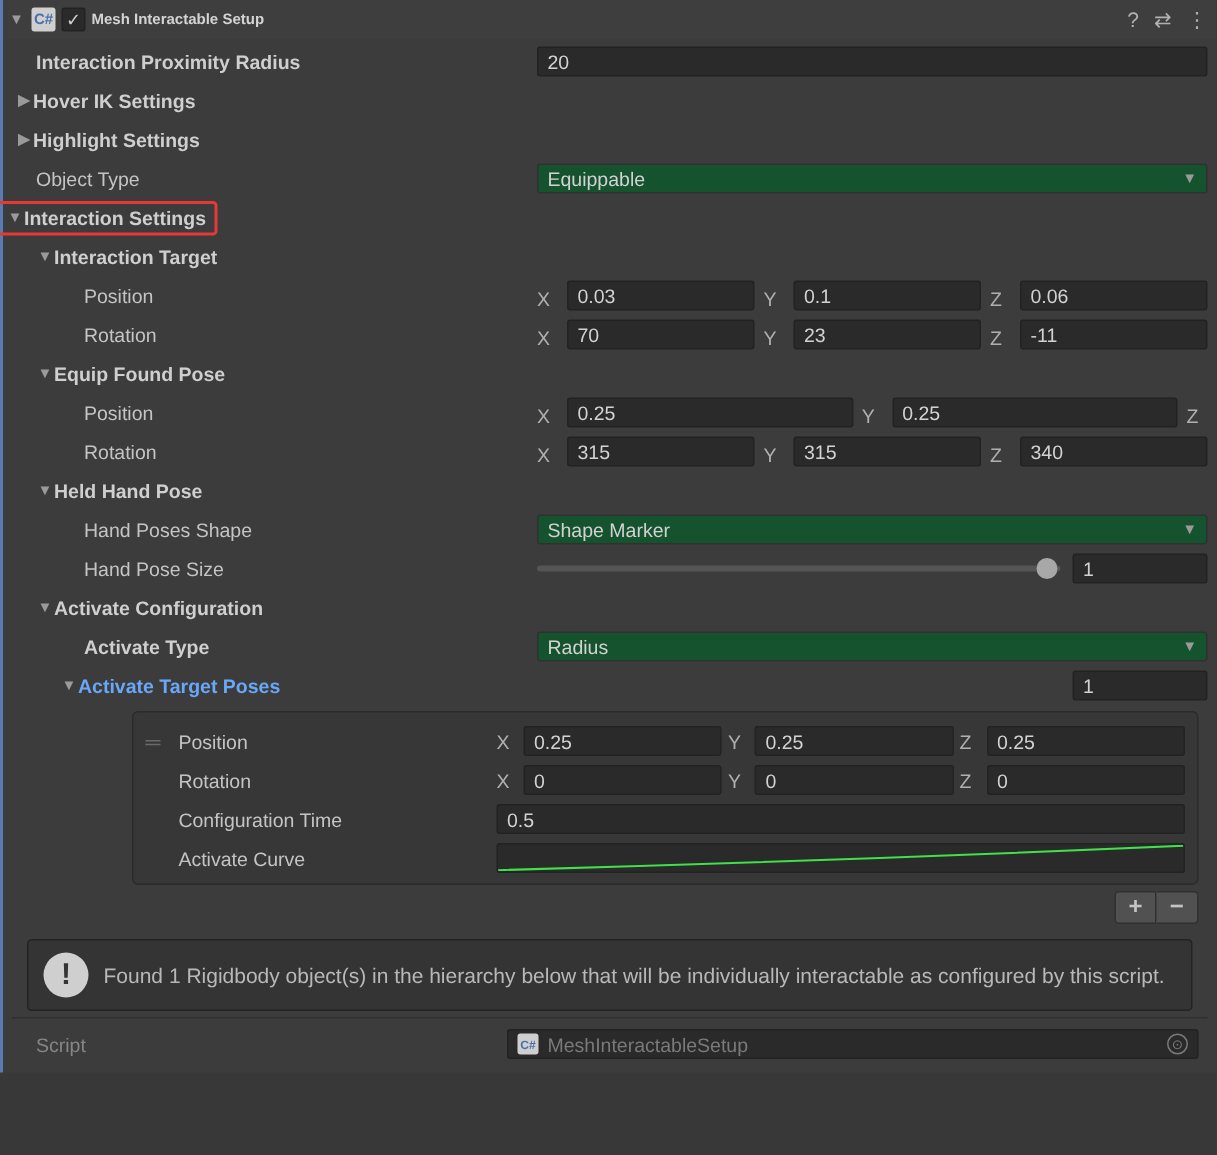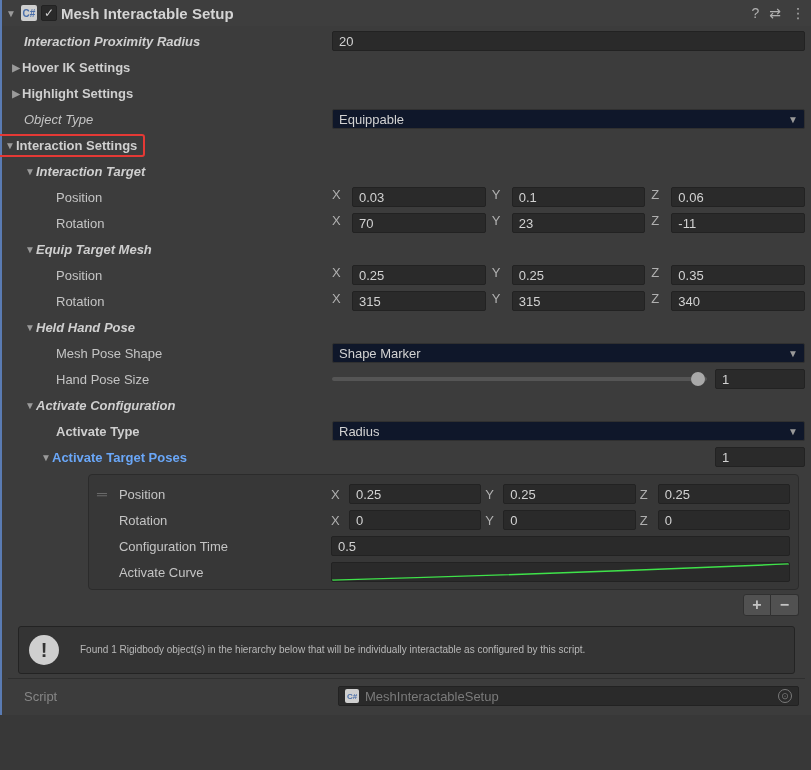--- a/index.html
+++ b/index.html
@@ -46,67 +46,67 @@
     border: 1px solid #222;
     display: inline-flex; align-items: center; justify-content: center;
     color: #d0d0d0;
     font-size: 12px;
     border-radius: 2px;
   }
   .header-title {
     font-weight: 600;
     color: #d4d4d4;
     flex: 1;
-    font-size: 15px;
+    font-size: 10px;
   }
   .header-icons { display: flex; gap: 10px; color: #b0b0b0; font-size: 14px; }
   .header-icons span { cursor: pointer; }
   .body { padding: 2px 6px 6px 6px; }
   .row {
     display: flex;
     align-items: center;
     height: 26px;
     gap: 4px;
   }
   .label-col {
     width: 320px;
     display: flex;
     align-items: center;
     color: #c4c4c4;
   }
   .label-col.bold { font-weight: 600; color: #cfcfcf; }
-  .value-col { flex: 1; display: flex; align-items: flex-start; gap: 6px; }
+  .value-col { flex: 1; display: flex; align-items: flex-end; gap: 6px; margin-left: 26px; }
   .text-input {
     background: #2a2a2a;
     border: 1px solid #222;
     color: #d2d2d2;
     height: 20px;
     padding: 0 6px;
     border-radius: 2px;
     width: 100%;
     font-size: 13px;
     font-family: inherit;
   }
   .dropdown {
-    background: #0f172a;
+    background: #14532d;
     border: 1px solid #303030;
     color: #d2d2d2;
     height: 20px;
     padding: 0 6px;
     border-radius: 2px;
     width: 100%;
     display: flex;
     align-items: center;
     justify-content: space-between;
     font-size: 13px;
   }
   .dropdown .arrow { color: #9a9a9a; font-size: 10px; }
   .vec-label { color: #b0b0b0; width: 14px; text-align: left; }
   .vec-input { flex: 1; }
-  .indent1 { padding-left: 16px; font-style: italic; }
+  .indent1 { padding-left: 16px; }
   .indent2 { padding-left: 32px; }
   .indent3 { padding-left: 48px; }
   .highlight-label {
     color: #6aa7f8;
     font-weight: 600;
   }
   .red-box {
     border: 2px solid #e53935;
     border-radius: 3px;
   }
@@ -186,21 +186,21 @@
   }
   .info-icon {
     width:30px; height:30px;
     border-radius:50%;
     background:#cfcfcf;
     color:#343434;
     display:flex; align-items:center; justify-content:center;
     font-size:20px; font-weight:bold;
     flex-shrink:0;
   }
-  .info-text { font-size:10px; color:#b8b8b8; line-height:1.35;margin-left:11px;}
+  .info-text { font-size:14px; color:#b8b8b8; line-height:1.35;}
   .script-row { padding:0 6px;text-align:center; }
   .script-ref {
     background:#2a2a2a;
     border:1px solid #222;
     color:#7a7a7a;
     height:20px;
     padding:0 6px;
     border-radius:2px;
     flex:1;
     display:flex;
@@ -294,32 +294,31 @@
         <span class="vec-label">Y</span>
           <input class="text-input vec-input" value="23" style="">
         <span class="vec-label">Z</span>
           <input class="text-input vec-input" value="-11" style="">
       </div>
     </div>
 
     <div class="row">
       <div class="label-col bold indent1">
         <span class="foldout">▼</span>
-        <span>Equip Target Mesh</span>
+        <span>Equip Found Pose</span>
       </div>
     </div>
     <div class="row">
       <div class="label-col indent3">Position</div>
       <div class="value-col">
         <span class="vec-label">X</span>
           <input class="text-input vec-input" value="0.25" style="">
         <span class="vec-label">Y</span>
           <input class="text-input vec-input" value="0.25" style="">
         <span class="vec-label">Z</span>
-          <input class="text-input vec-input" value="0.35" style="">
       </div>
     </div>
     <div class="row">
       <div class="label-col indent3">Rotation</div>
       <div class="value-col">
         <span class="vec-label">X</span>
           <input class="text-input vec-input" value="315" style="">
         <span class="vec-label">Y</span>
           <input class="text-input vec-input" value="315" style="">
         <span class="vec-label">Z</span>
@@ -327,21 +326,21 @@
       </div>
     </div>
 
     <div class="row">
       <div class="label-col bold indent1">
         <span class="foldout">▼</span>
         <span>Held Hand Pose</span>
       </div>
     </div>
     <div class="row">
-      <div class="label-col indent3">Mesh Pose Shape</div>
+      <div class="label-col indent3">Hand Poses Shape</div>
       <div class="value-col">
         <div class="dropdown">
           <span>Shape Marker</span>
           <span class="arrow">▼</span>
         </div>
       </div>
     </div>
     <div class="row">
       <div class="label-col indent3">Hand Pose Size</div>
       <div class="value-col">

